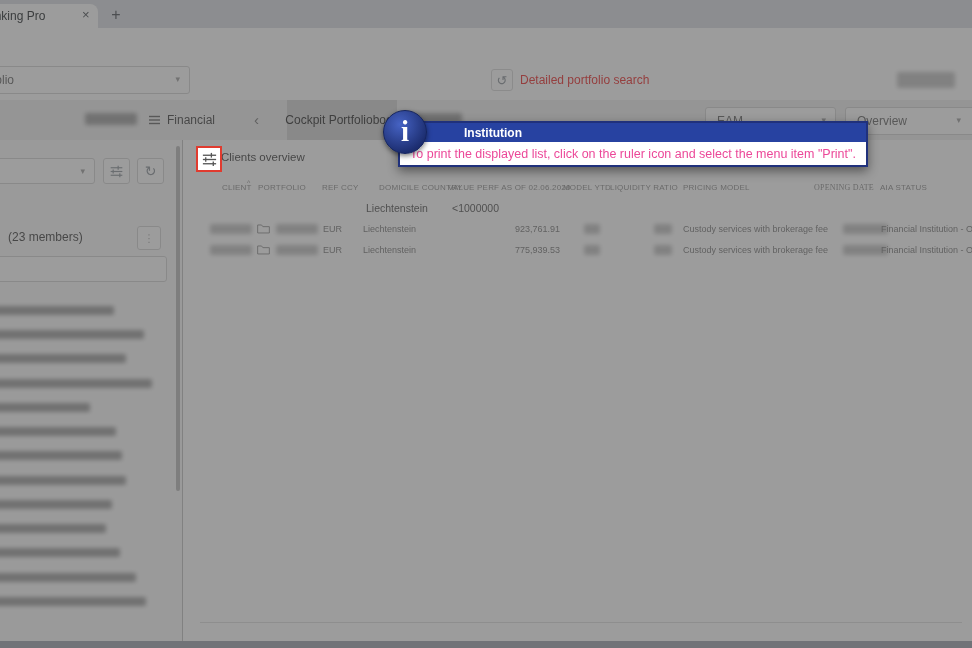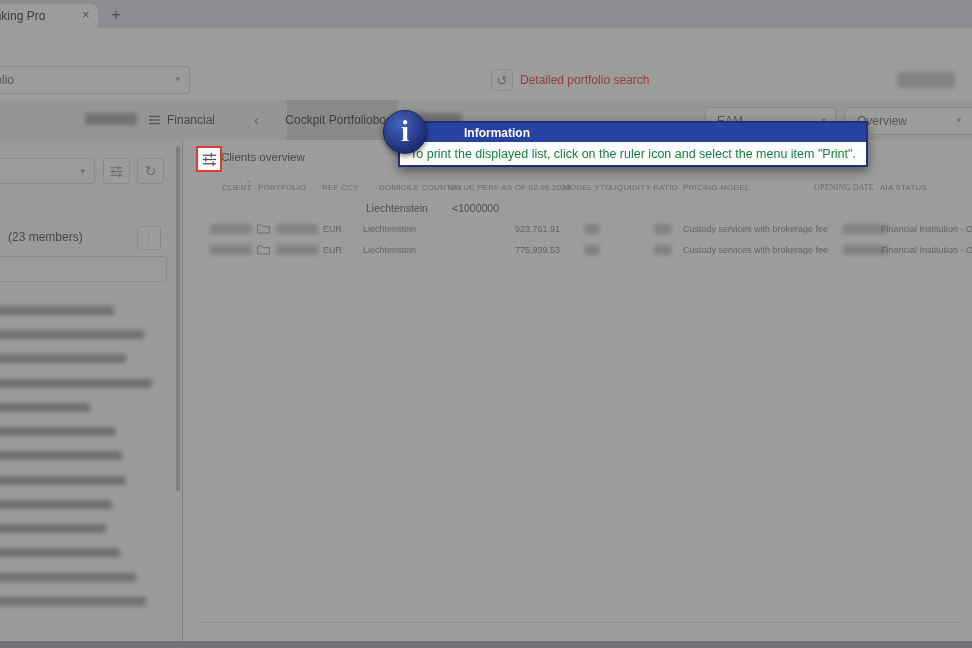--- a/index.html
+++ b/index.html
@@ -62,21 +62,21 @@
   .red-box{left:196px;top:146px;width:22px;height:22px;background:#fff;border:2px solid #e03b2f;
     box-sizing:content-box;z-index:50;display:flex;align-items:center;justify-content:center;}
   
   .dialog{left:398px;top:121px;width:470px;height:46px;background:#fff;
     border:2px solid #20317c;box-sizing:border-box;z-index:60;
     box-shadow:0 4px 10px rgba(0,0,0,.45);}
   .dialog-head{position:absolute;left:0;top:0;width:100%;height:19px;background:#2742a1;}
   .dialog-title{position:absolute;left:64px;top:3px;font-size:12px;font-weight:bold;color:#fff;}
   .dialog-body{position:absolute;left:0;top:19px;width:100%;height:23px;
     display:flex;align-items:center;justify-content:center;}
-  .dialog-msg{font-size:12.5px;color:#15803d;white-space:nowrap;}
+  .dialog-msg{font-size:12.5px;color:#ec4899;white-space:nowrap;}
   .info-circle{left:383px;top:110px;width:42px;height:42px;border-radius:50%;z-index:61;
     background:radial-gradient(circle at 38% 32%,#4663c4,#1b2c6e 75%);
     border:1px solid #15245d;box-shadow:0 2px 5px rgba(0,0,0,.5);
     display:flex;align-items:center;justify-content:center;}
   .info-i{font-family:"Liberation Serif",serif;font-weight:bold;font-size:29px;color:#fff;
     margin-top:-2px;}
   svg{display:block;}
 </style>
 </head>
 <body>
@@ -237,21 +237,21 @@
             <line x1="5" y1="6.5" x2="5" y2="11.5"></line>
             <line x1="2" y1="13.5" x2="16" y2="13.5"></line>
             <line x1="13" y1="11" x2="13" y2="16"></line>
           </g>
         </svg>
     </span>
   </div>
 
   <div class="abs dialog">
     <div class="dialog-head">
-      <span class="dialog-title">Information</span>
+      <span class="dialog-title">Institution</span>
     </div>
     <div class="dialog-body">
       <span class="dialog-msg">To print the displayed list, click on the ruler icon and select the menu item "Print".</span>
     </div>
   </div>
   <div class="abs info-circle">
     <span class="info-i">i</span>
   </div>
 
 </div>

